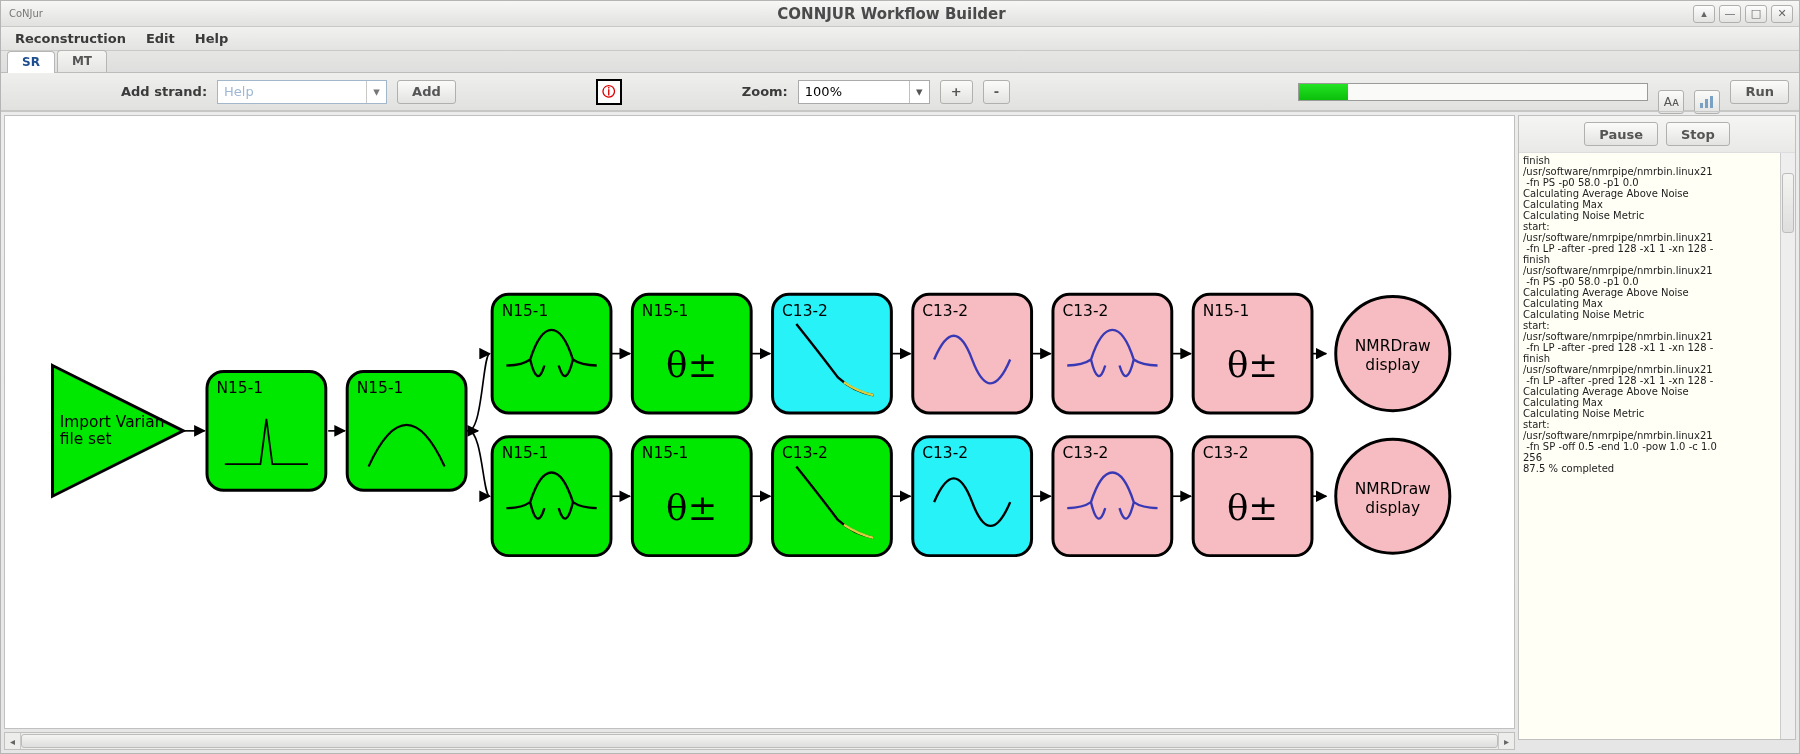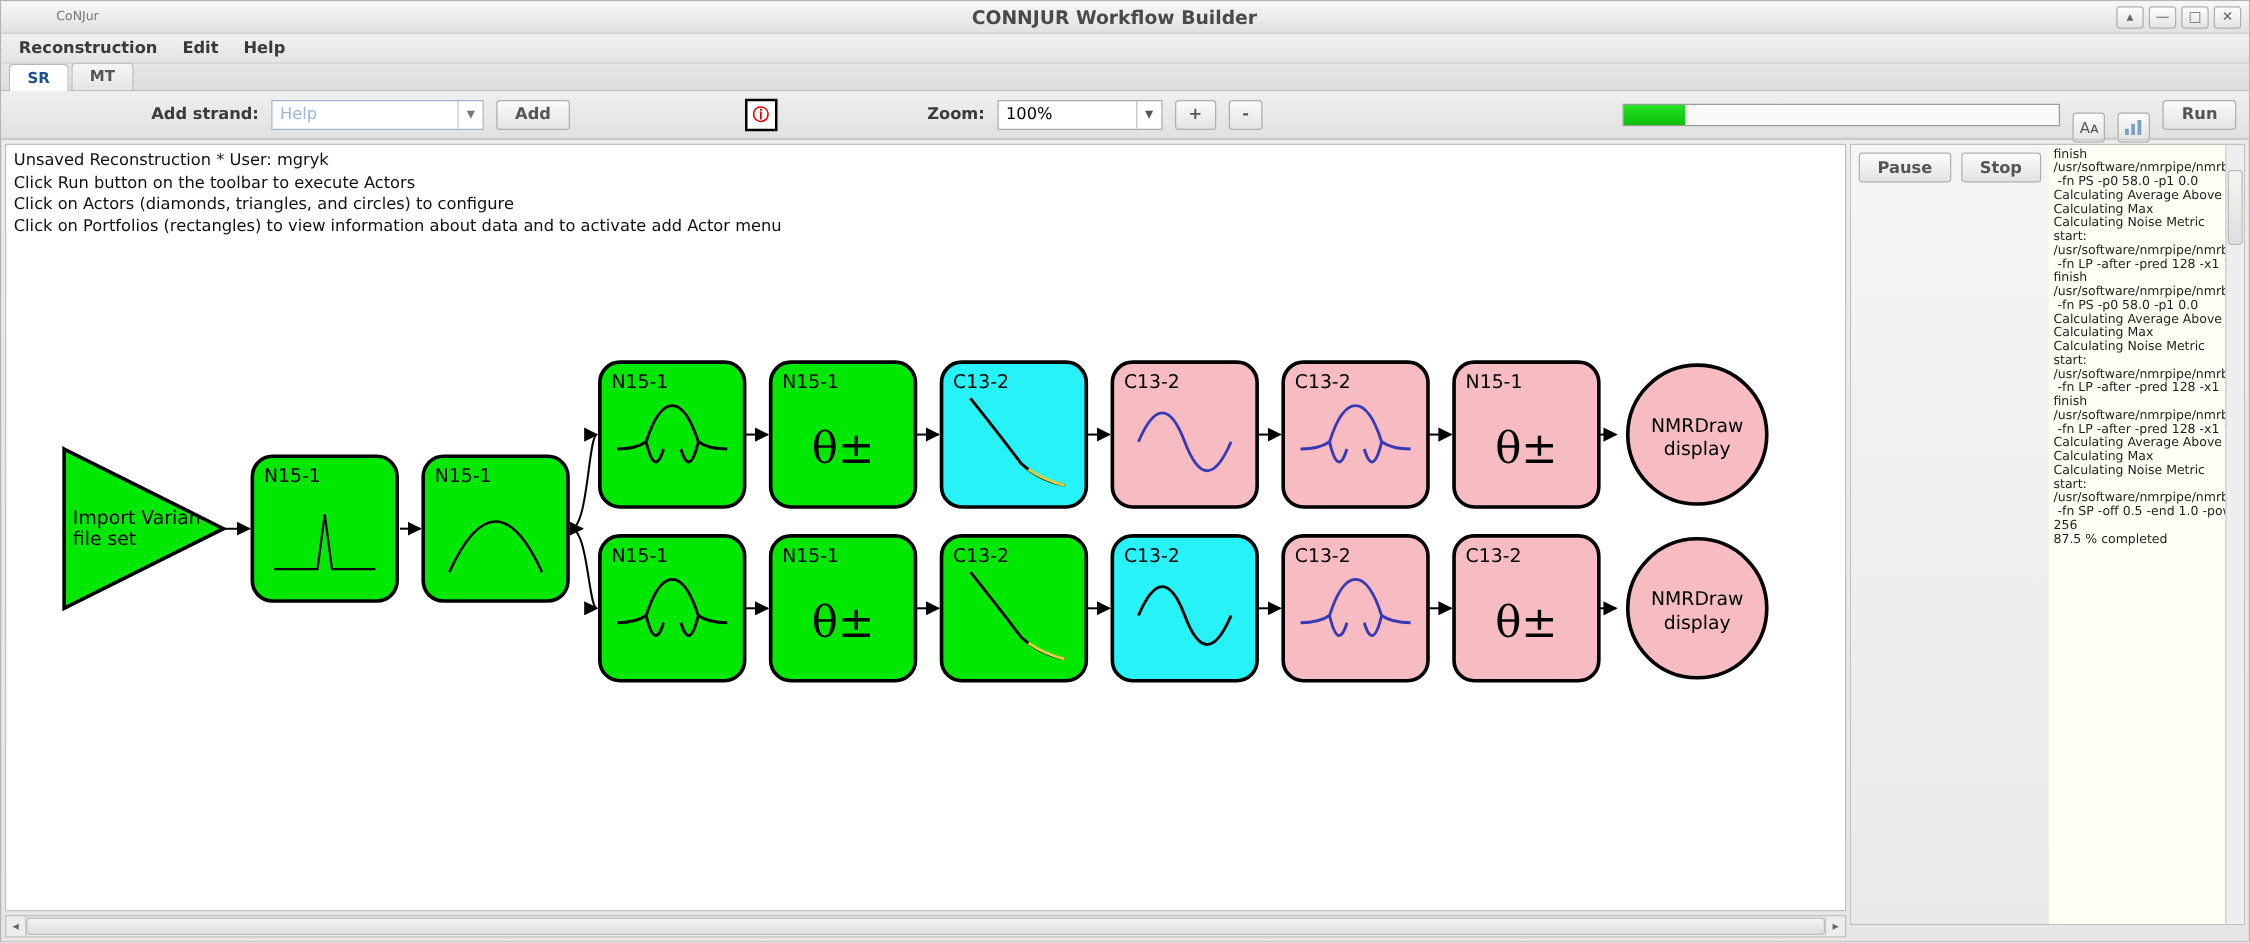--- a/index.html
+++ b/index.html
@@ -1,18 +1,18 @@
 <!DOCTYPE html>
 <html><head>
 <meta charset="utf-8">
 <style>
   * { box-sizing: border-box; }
   html, body { margin:0; padding:0; height:100%; width:100%; font-family: "DejaVu Sans", "Liberation Sans", Arial, sans-serif; font-size:13px; color:#000; background:#ededed; overflow:hidden;}
   .window { width:1800px; height:754px; display:flex; flex-direction:column; background:linear-gradient(#ededed,#e6e6e6); border:1px solid #b5b5b5;}
-  .titlebar { height:26px; background:linear-gradient(#f7f7f5,#e1e1df); border-bottom:1px solid #c8c8c6; display:flex; align-items:center; position:relative;padding-left:36px;}
+  .titlebar { height:26px; background:linear-gradient(#f7f7f5,#e1e1df); border-bottom:1px solid #c8c8c6; display:flex; align-items:center; position:relative;}
   .titlebar-brand { font-size:10px; color:#777; padding:0 8px;}
   .titlebar-title { position:absolute; left:0; right:17px; text-align:center; font-weight:bold; color:#4a4a4a; font-size:15px;}
   .titlebar-controls { margin-left:auto; display:flex; gap:4px; padding-right:6px; z-index:2;}
   .winbtn { width:22px; height:18px; border:1px solid #b0b0ae; border-radius:3px; background:linear-gradient(#fdfdfd,#e3e3e1); display:flex; align-items:center; justify-content:center; font-size:11px; color:#666; cursor:pointer;}
   .menubar { height:24px; display:flex; align-items:center; padding:0 6px; gap:4px; background:linear-gradient(#f1f1ef,#e3e3e1); border-bottom:1px solid #c9c9c7;}
   .menuitem { padding:2px 8px; color:#3a3a3a; font-weight:bold; border-radius:3px; cursor:pointer;}
   .tabbar { height:22px; display:flex; align-items:flex-end; padding-left:6px; background:linear-gradient(#e6e6e4,#dedede); border-bottom:1px solid #bcbcba;}
   .tab { padding:3px 14px 4px 14px; margin-right:2px; font-weight:bold; font-size:12px; border:1px solid #b6b6b4; border-bottom:none; border-top-left-radius:4px; border-top-right-radius:4px; background:linear-gradient(#f5f5f3,#e5e5e3); color:#555; cursor:pointer;text-align:center;}
   .tab.active { background:#fff; color:#1d4e8f; position:relative; top:1px;}
   .toolbar { height:38px; background:linear-gradient(#efefed,#e1e1df); border-bottom:1px solid #c7c7c5; display:flex; align-items:center; padding:0 10px; gap:10px;text-align:right;}
@@ -30,21 +30,21 @@
   .toolicon { width:26px; height:24px; border:1px solid #b0b0ae; border-radius:3px; background:linear-gradient(#fbfbf9,#e3e3e1); display:flex; align-items:center; justify-content:center; font-size:12px; color:#555; cursor:pointer;margin-top:21px;}
   .content { flex:1; display:flex; min-height:0; border-top:1px solid #c7c7c5;}
   .canvas-wrap { flex:1; display:flex; flex-direction:column; min-width:0;}
   .canvas { flex:1; background:#fff; border:1px solid #c0c0be; margin:3px; position:relative; overflow:hidden;}
   .instructions { position:absolute; top:4px; left:6px; font-size:13px; color:#111; line-height:1.35; white-space:pre;}
   svg.flow { position:absolute; inset:0; }
   .hscroll { height:18px; margin:0 3px 3px 3px; background:#ededeb; border:1px solid #c0c0be; position:relative;}
   .hscroll .thumb { position:absolute; left:16px; right:16px; top:1px; bottom:1px; background:linear-gradient(#f4f4f2,#dedede); border:1px solid #bcbcba; border-radius:3px;}
   .hscroll .larrow,.hscroll .rarrow { position:absolute; top:0; bottom:0; width:16px; display:flex; align-items:center; justify-content:center; color:#666; font-size:10px;}
   .hscroll .larrow{left:0;border-right:1px solid #c9c9c7;} .hscroll .rarrow{right:0;border-left:1px solid #c9c9c7;}
-  .sidepanel { width:316px; display:flex; flex-direction:row; border-left:1px solid #c0c0be; margin:3px 3px 13px 0; background:#fff; border:1px solid #c0c0be;}
+  .sidepanel { width:278px; display:flex; flex-direction:column; border-left:1px solid #c0c0be; margin:3px 3px 13px 0; background:#fff; border:1px solid #c0c0be;}
   .sidecontrols { display:flex; gap:8px; justify-content:center; padding:6px; border-bottom:1px solid #ddd; background:linear-gradient(#f5f5f3,#e9e9e7);}
   .log { flex:1; overflow:auto; background:#fffff6; font-size:10px; color:#1d1d1d; padding:2px 4px; white-space:pre; position:relative;}
   .log .vscroll { position:absolute; right:0; top:0; bottom:0; width:15px; background:#eee; border-left:1px solid #ccc;}
   .log .vscroll .vt { position:absolute; left:1px; right:1px; top:20px; height:60px; background:linear-gradient(#f4f4f2,#dedede); border:1px solid #bcbcba; border-radius:3px;}
   .node-label { font-size:13px; }
   .theta { font-family: "DejaVu Serif", Georgia, serif; font-size:30px; }
 </style>
 </head>
 <body>
 
@@ -101,24 +101,20 @@
           <rect x="6" y="4" width="3" height="9" fill="#7aa0c4"></rect>
           <rect x="11" y="1" width="3" height="12" fill="#7aa0c4"></rect>
         </svg>
     </div>
     <div class="btn">Run</div>
   </div>
 
   <div class="content">
     <div class="canvas-wrap">
       <div class="canvas">
-        <div class="instructions">Unsaved Reconstruction * User: mgryk
-Click Run button on the toolbar to execute Actors
-Click on Actors (diamonds, triangles, and circles) to configure
-Click on Portfolios (rectangles) to view information about data and to activate add Actor menu</div>
         <svg class="flow" id="flow-svg" viewBox="0 0 1270 510">
             <defs>
               <marker id="arw" viewBox="0 0 10 10" refX="9" refY="5" markerWidth="7" markerHeight="7" orient="auto-start-reverse">
                 <path d="M0 0 L10 5 L0 10 z" fill="#000"></path>
               </marker>
             </defs>
             <g transform="translate(40,210)">
               <path d="M0 0 L110 55 L0 110 Z" fill="#00e800" stroke="#000" stroke-width="2.5"></path>
               <text x="6" y="52" class="node-label" font-size="11">Import Varian</text>
               <text x="6" y="66" class="node-label" font-size="11">file set</text>

